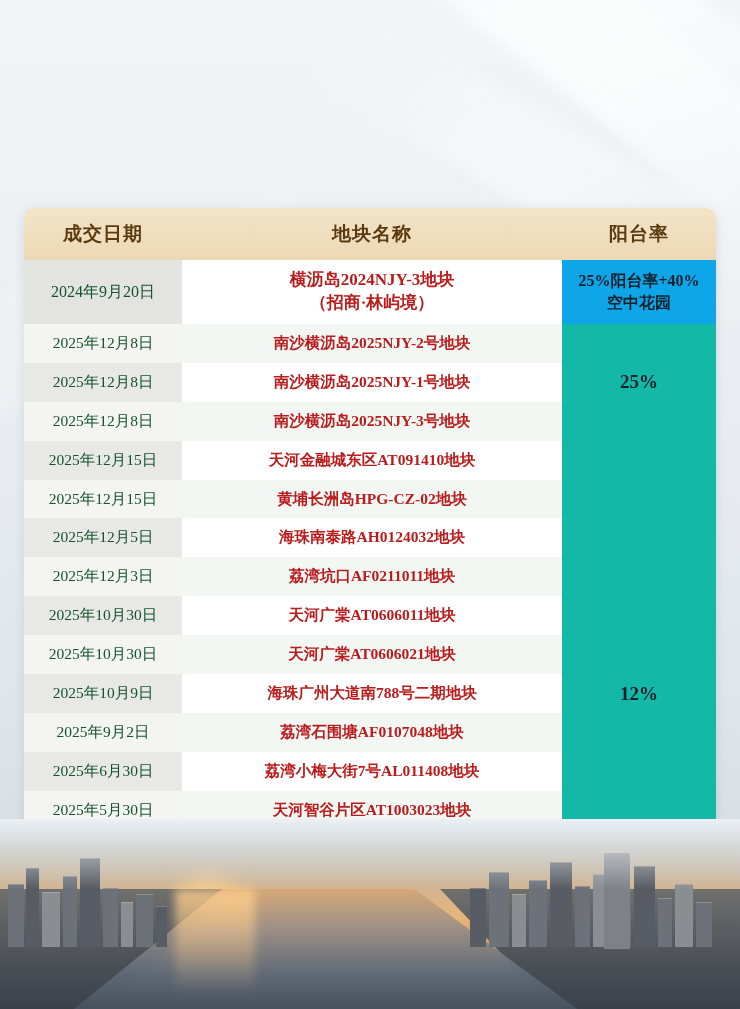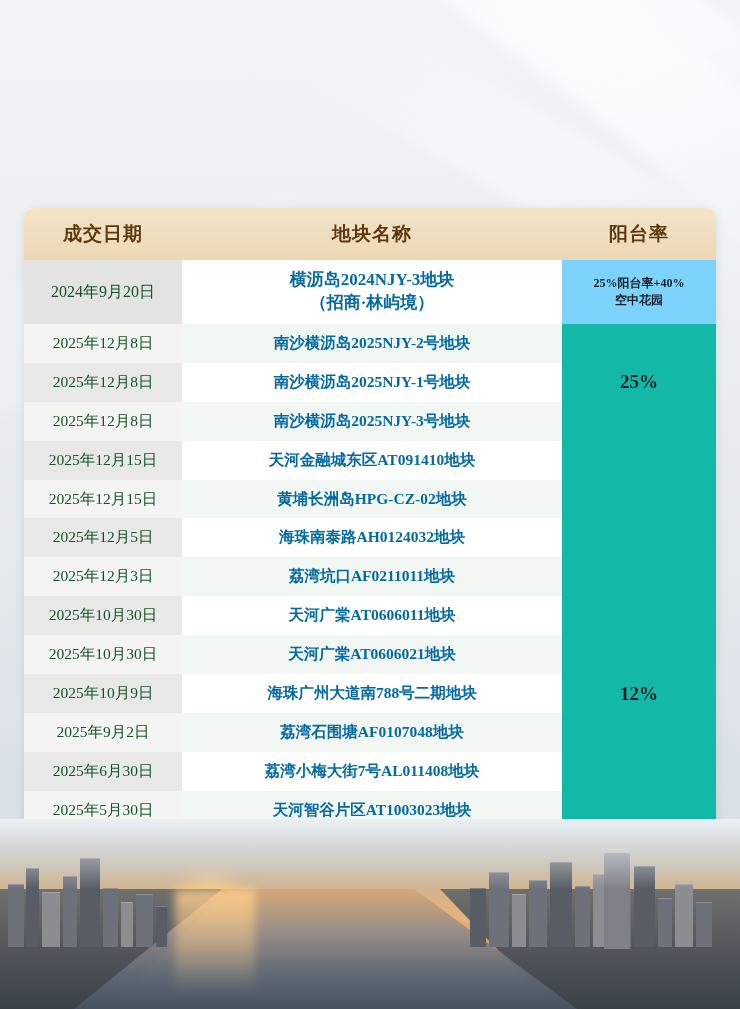--- a/index.html
+++ b/index.html
@@ -66,27 +66,27 @@
   }
   tbody td{
     font-size:15.5px;color:#222;
     text-align:center;
     padding:9px 4px;
     border:none;
     line-height:1.35;
   }
   td.date{background:#e8e9e6;color:#14532d;}
   td.date.alt{background:#f4f4f2;}
-  td.name{background:#ffffff;font-weight:bold;color:#0369a1;}
+  td.name{background:#ffffff;font-weight:bold;color:#b91c1c;}
   td.name.alt{background:#f2f7f4;}
   td.rate{
     background:#14b8a6;color:#16202a;font-weight:bold;font-size:19px;
     vertical-align:middle;
   }
-  td.rate.first{background:#7dd3fc;font-size:12px;line-height:1.4;margin-top:40px;}
+  td.rate.first{background:#0ea5e9;font-size:16px;line-height:1.4;margin-top:40px;}
   tr.first td.date{background:#e3e4e1;font-size:16px;}
   tr.first td.name{background:#ffffff;font-size:17px;}
   td.name.big{font-size:17px;}
 
   
   .photo{
     position:absolute;left:0;bottom:0;width:740px;height:190px;
     overflow:hidden;
   }
   .sky{

